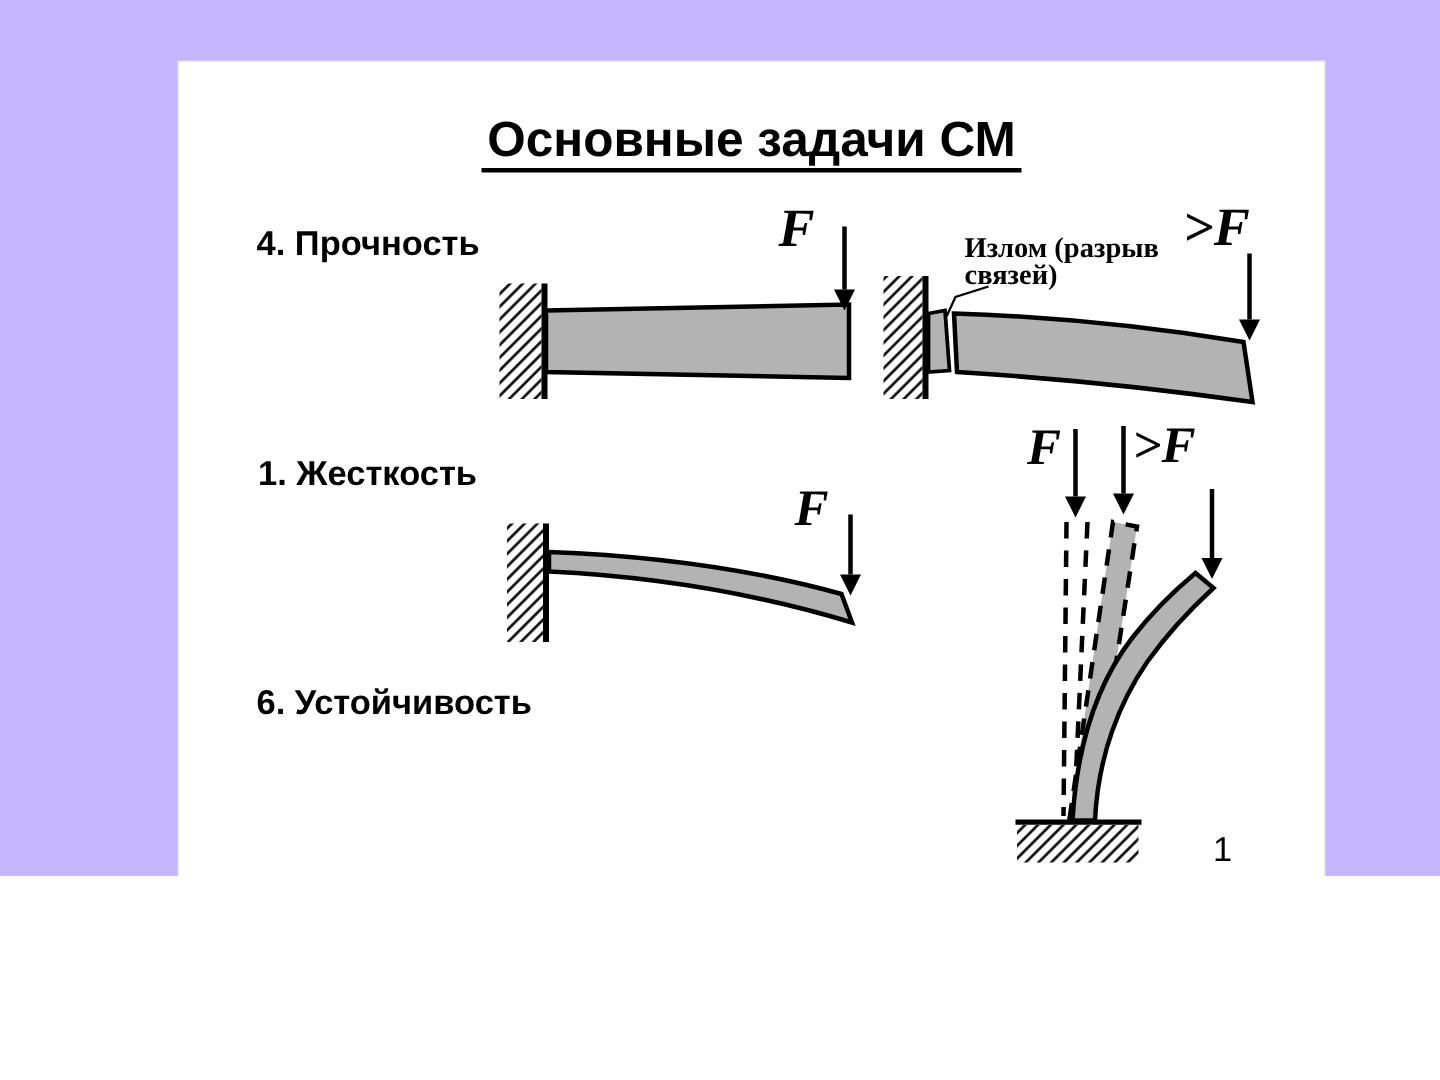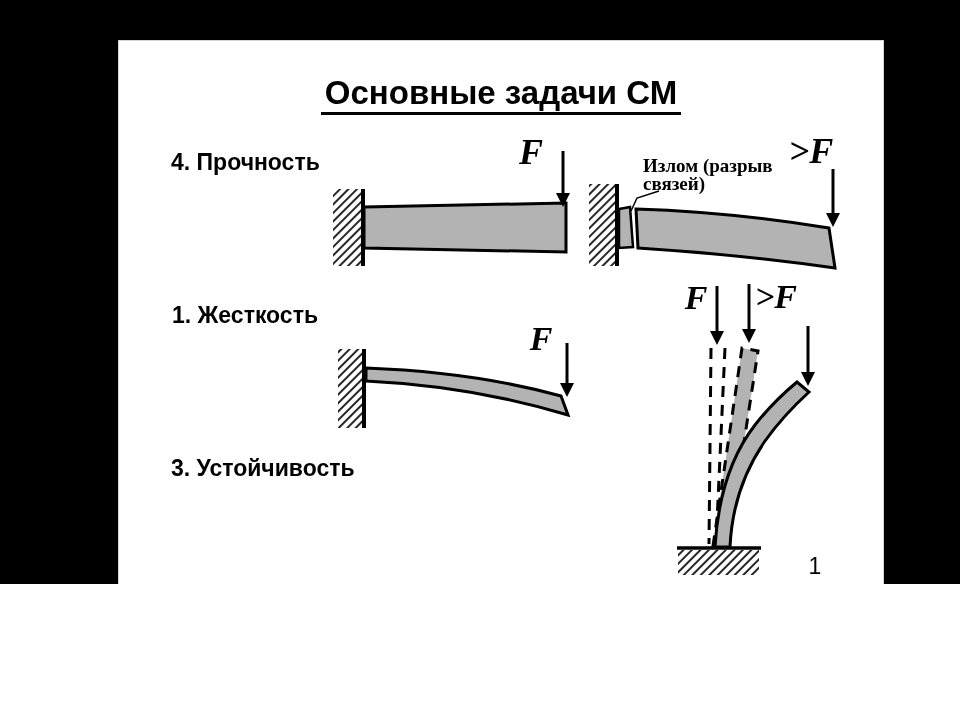--- a/index.html
+++ b/index.html
@@ -1,16 +1,16 @@
 <!DOCTYPE html>
 <html><head>
 <meta charset="utf-8">
 <style>
   html,body{margin:0;padding:0;background:#ffffff;}
-  .stage{position:relative;width:960px;height:584px;background:#000000;overflow:hidden;
+  .stage{position:relative;width:960px;height:584px;background:#c4b5fd;overflow:hidden;
          font-family:"Liberation Sans",sans-serif;}
   .slide{position:absolute;left:118px;top:40px;width:766px;height:577px;background:#ffffff;
          border:1px solid #d4d4d4;box-sizing:border-box;}
   .title{position:absolute;left:0;right:0;top:34px;text-align:center;}
   .title span{display:inline-block;font-size:33px;font-weight:bold;color:#000;
               line-height:36px;padding:0 4px 1px 4px;border-bottom:3px solid #000;}
   .seclabel{position:absolute;font-size:23px;font-weight:bold;color:#000;white-space:nowrap;}
   .s1{left:52px;top:108px;}
   .s2{left:53px;top:261px;}
   .s3{left:52px;top:414px;}
@@ -27,21 +27,21 @@
 
 <div class="stage">
   <div class="slide">
 
     <div class="title">
       <span>Основные задачи СМ</span>
     </div>
 
     <div class="seclabel s1">4. Прочность</div>
     <div class="seclabel s2">1. Жесткость</div>
-    <div class="seclabel s3">3. Устойчивость</div>
+    <div class="seclabel s3">6. Устойчивость</div>
 
     <svg class="diag" viewBox="0 0 766 577">
       <defs>
         <pattern id="hatch" patternUnits="userSpaceOnUse" width="6" height="6" patternTransform="rotate(-45)">
           <line x1="0" y1="3" x2="6" y2="3" stroke="#000" stroke-width="1.7"></line>
         </pattern>
       </defs>
 
       <g>
         <rect x="214" y="148" width="28" height="77" fill="url(#hatch)"></rect>

